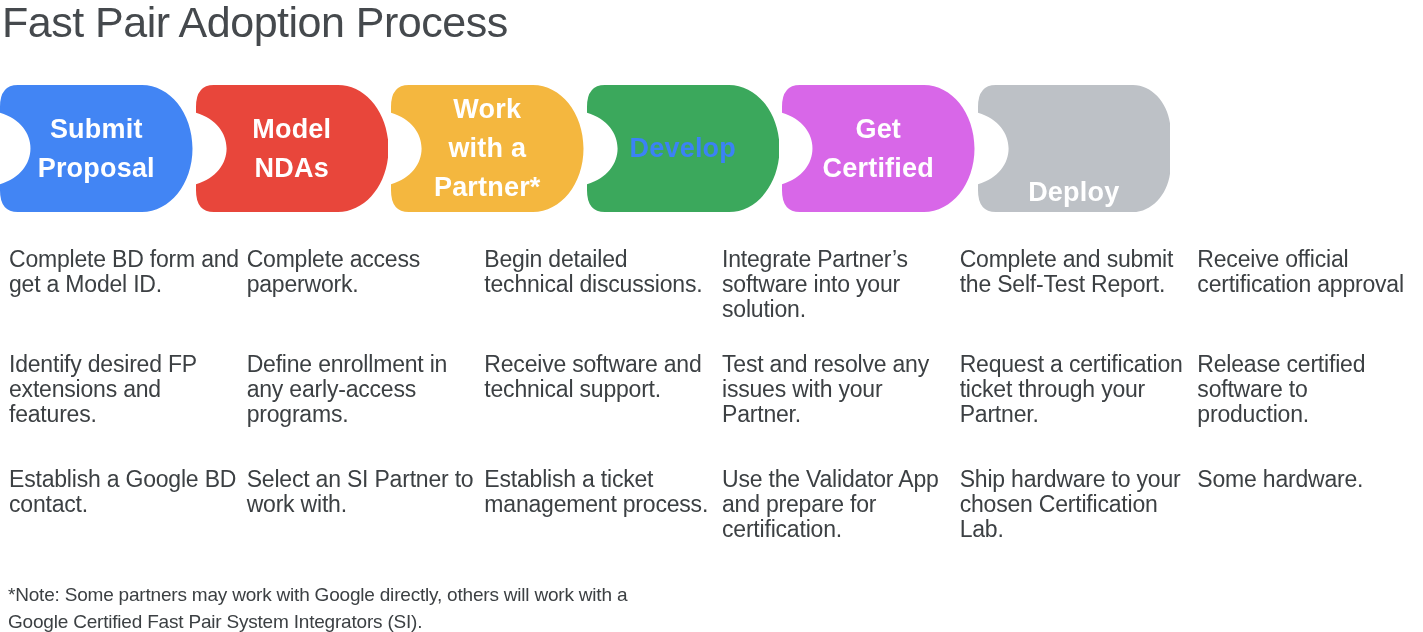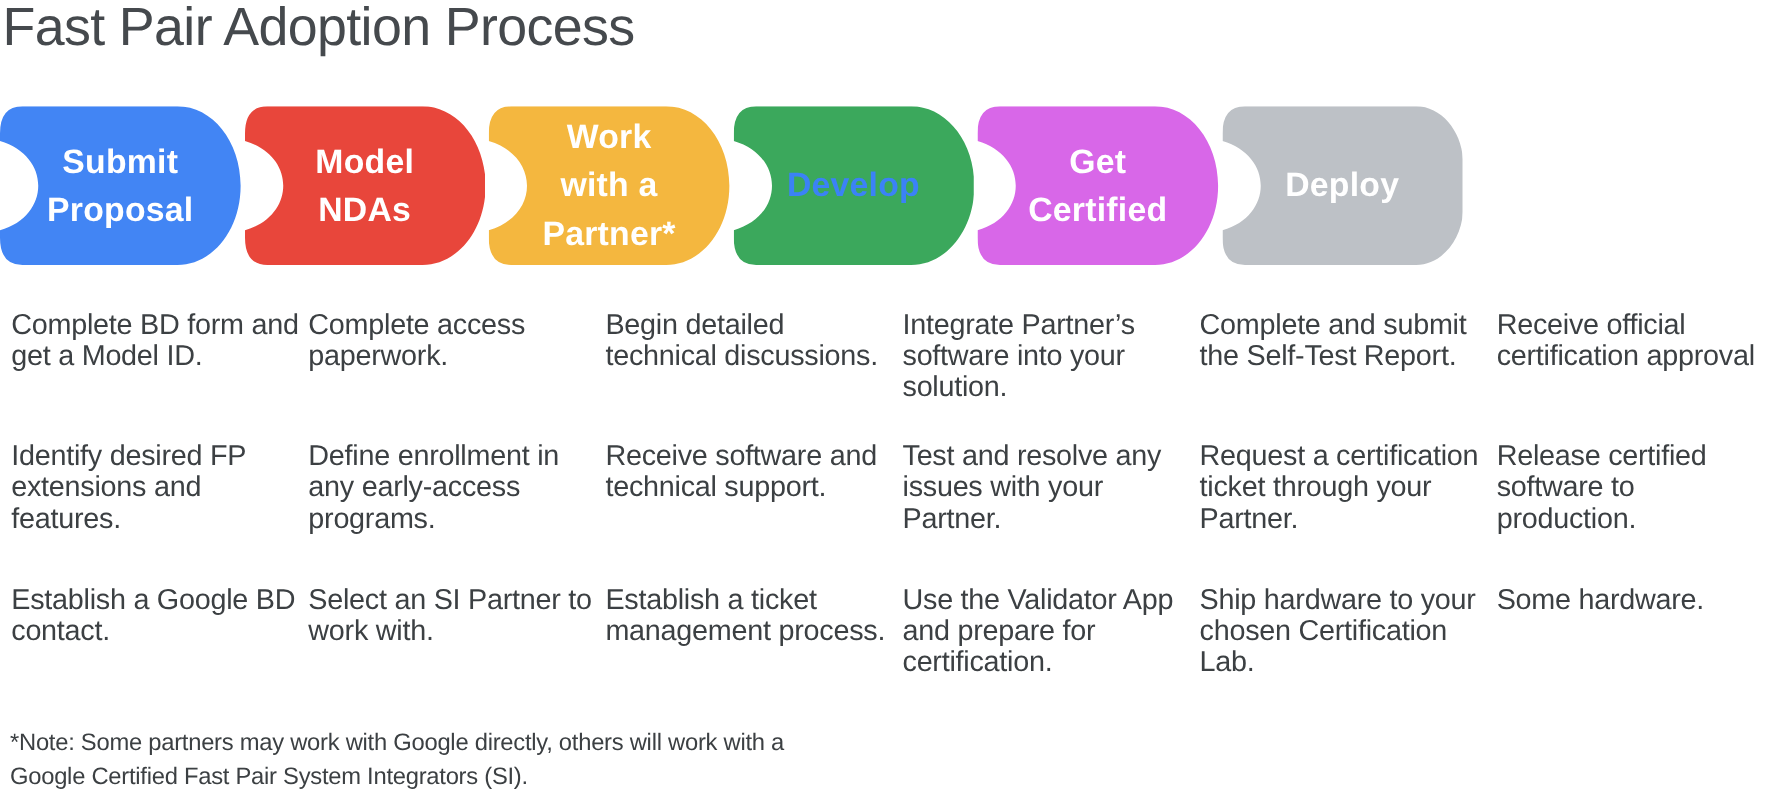--- a/index.html
+++ b/index.html
@@ -131,21 +131,21 @@
         </svg>
         <div class="stage-label" style="color: rgb(255, 255, 255);">
           <span class="line">Get</span>
           <span class="line">Certified</span>
         </div>
       </div>
       <div class="stage">
         <svg viewBox="0 0 236 128" preserveAspectRatio="none">
           <path d="M 22 0 L 190 0 C 215 0 236 21 236 46 L 236 82 C 236 107 215 128 190 128 L 22 128 Q 0 128 0 106 L 0 100 C 50 88 50 40 0 28 L 0 22 Q 0 0 22 0 Z" fill="#BDC1C6"></path>
         </svg>
-        <div class="stage-label" style="color: rgb(255, 255, 255);">
+        <div class="stage-label" style="color: rgb(255, 255, 255); justify-content: flex-end;">
           <span class="line">Deploy</span>
         </div>
       </div>
     </div>
   <div class="cols" id="cols">
       <div class="col">
         <p class="para r1">
           <span class="line">Complete BD form and</span>
           <span class="line">get a Model ID.</span>
         </p>

